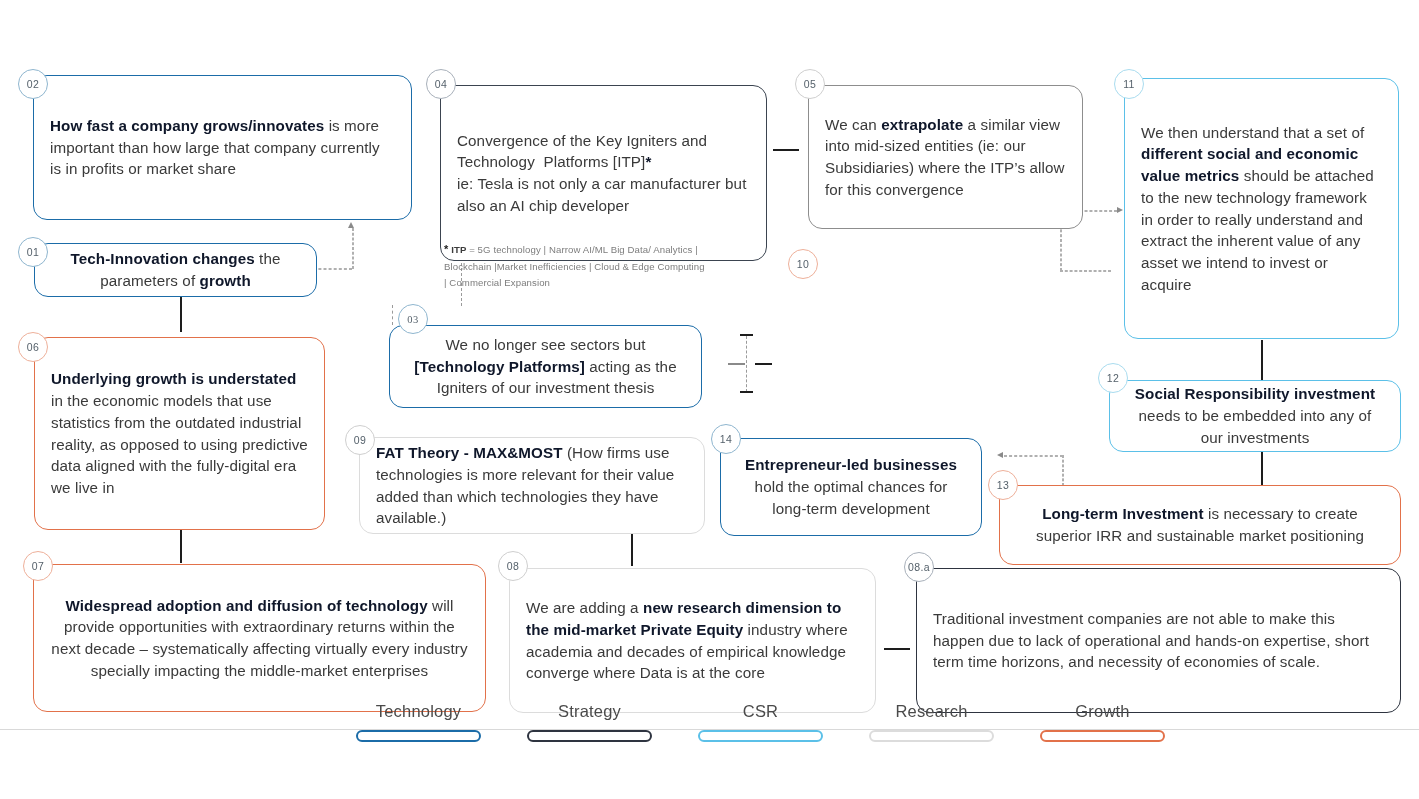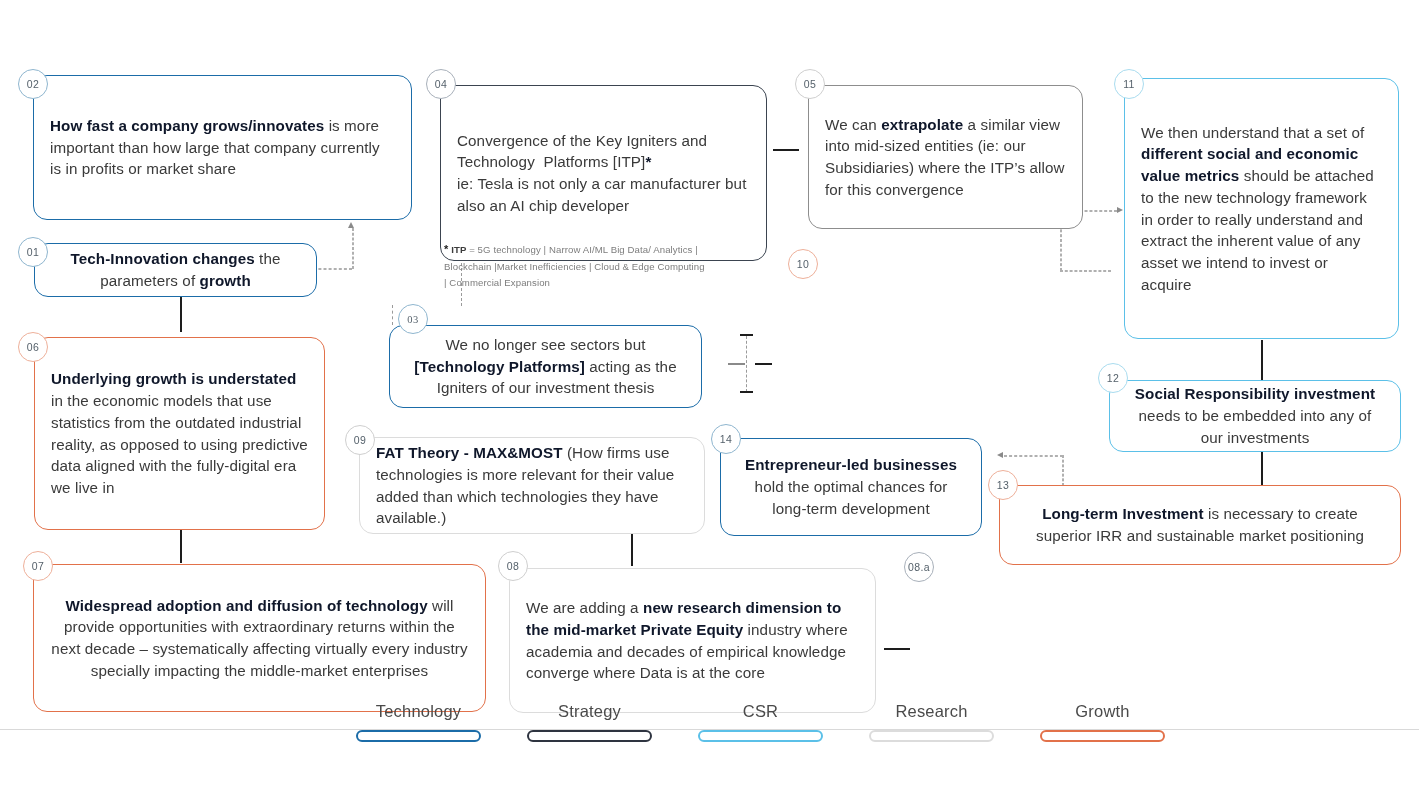--- a/index.html
+++ b/index.html
@@ -263,20 +263,23 @@
     <span>10</span>
   </div>
 
   <div class="node c-blue" style="left: 720px; top: 438px; width: 262px; height: 98px; border-color: rgb(27, 108, 168);">
     <div class="body tc-center"><b>Entrepreneur-led businesses</b> hold the optimal chances for long-term development</div>
   </div>
   <div class="badge b-blue" style="left:711px; top:424px;">
     <span>14</span>
   </div>
 
+  <div class="node c-dark" style="left: 916px; top: 568px; width: 485px; height: 145px; border-color: rgb(46, 52, 64);">
+    <div class="body tc-left">Traditional investment companies are not able to make this happen due to lack of operational and hands-on expertise, short term time horizons, and necessity of economies of scale.</div>
+  </div>
   <div class="badge b-navy" style="left:904px; top:552px;">
     <span>08.a</span>
   </div>
 
   <div class="node c-cyan" style="left: 1124px; top: 78px; width: 275px; height: 261px; border-color: rgb(91, 192, 232);">
     <div class="body tc-left">We then understand that a set of <b>different social and economic value metrics</b> should be attached to the new technology framework in order to really understand and extract the inherent value of any asset we intend to invest or acquire</div>
   </div>
   <div class="badge b-cyan" style="left:1114px; top:69px;">
     <span>11</span>
   </div>

